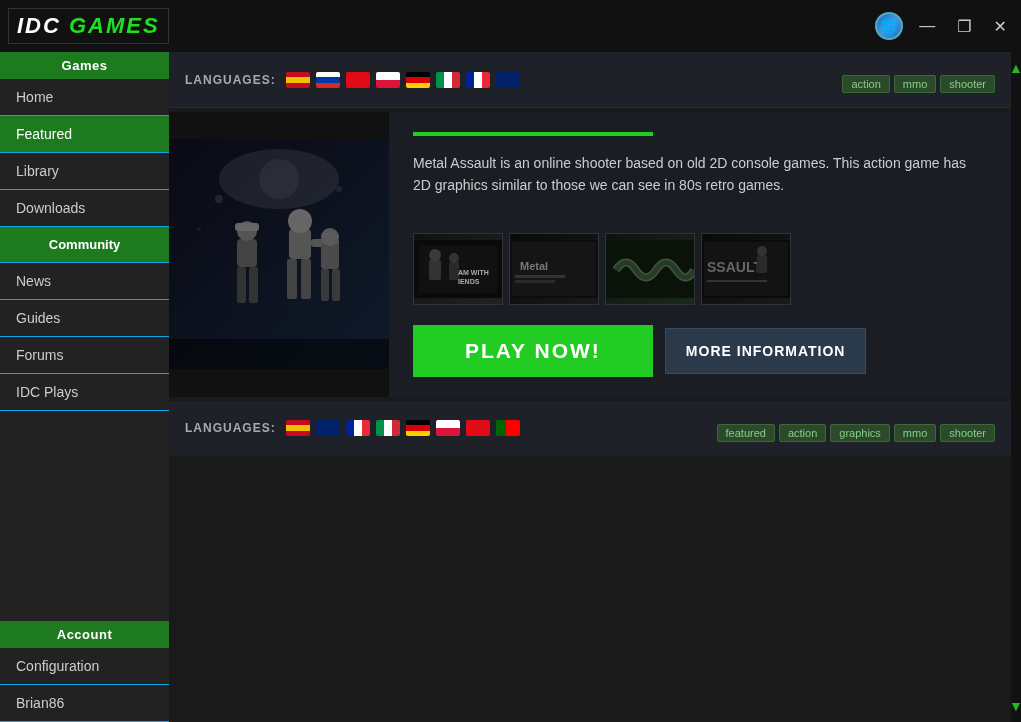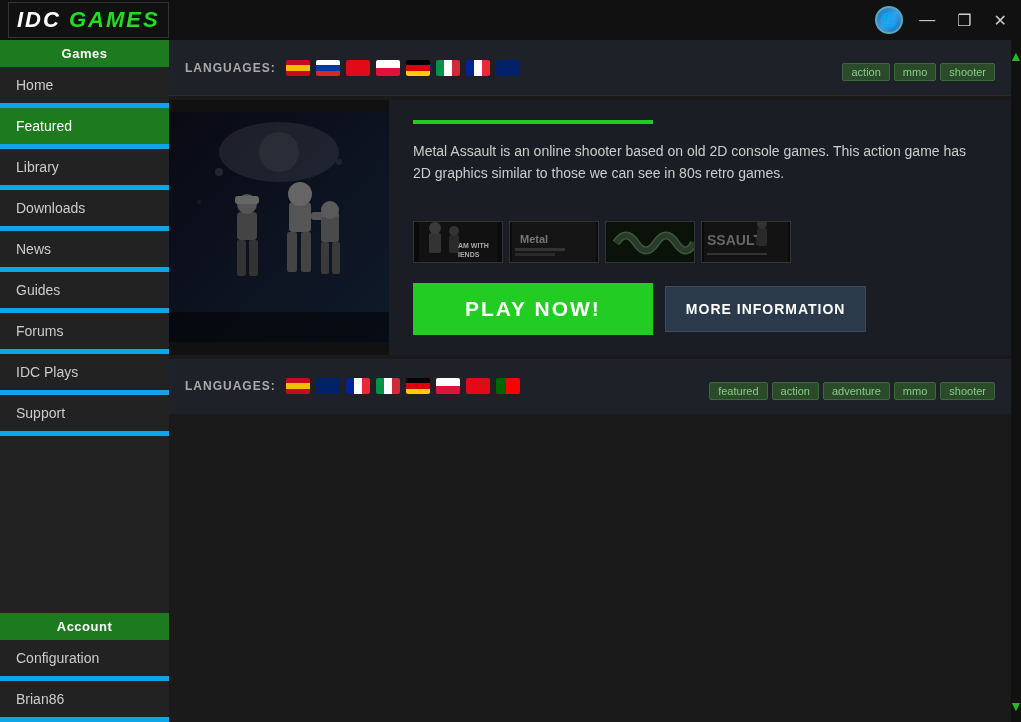--- a/index.html
+++ b/index.html
@@ -10,21 +10,21 @@
       font-family: Arial, sans-serif;
       color: #fff;
       overflow: hidden;
       display: flex;
       flex-direction: column;
     }
 
     
     .title-bar {
       background: #111;
-      height: 40px;
+      height: 52px;
       display: flex;
       align-items: center;
       justify-content: space-between;
       padding: 0 8px;
       flex-shrink: 0;
     }
     .title-bar-logo {
       background: #111;
       padding: 4px 8px;
       border: 1px solid #333;
@@ -91,21 +91,21 @@
       background: #1e7a1e;
     }
     .sidebar-section-label.account {
       background: #1e7a1e;
     }
     .sidebar-item {
       padding: 10px 16px;
       font-size: 14px;
       color: #ccc;
       cursor: pointer;
-      border-bottom: 5px solid #0ea5e9;
+      border-bottom: 1px solid #0ea5e9;
     }
     .sidebar-item.active {
       background: #1e7a1e;
       color: #fff;
     }
     .sidebar-item.community-header {
       background: #1e7a1e;
       color: #fff;
       text-align: center;
       font-size: 13px;
@@ -240,21 +240,21 @@
     }
 
     
     .screenshots-row {
       display: flex;
       gap: 6px;
       margin-bottom: 20px;
     }
     .screenshot-thumb {
       width: 90px;
-      height: 42px;
+      height: 72px;
       background: #111;
       border: 1px solid #333;
       display: flex;
       align-items: center;
       justify-content: center;
       font-size: 10px;
       color: #555;
       overflow: hidden;
       cursor: pointer;
       position: relative;
@@ -339,25 +339,25 @@
 </div>
 
 <div class="app-body">
 
   <div class="sidebar">
     <div class="sidebar-section-label games">Games</div>
     <div class="sidebar-item">Home</div>
     <div class="sidebar-item active">Featured</div>
     <div class="sidebar-item">Library</div>
     <div class="sidebar-item">Downloads</div>
+    <div class="sidebar-item community-header">Community</div>
     <div class="sidebar-item">News</div>
     <div class="sidebar-item">Guides</div>
     <div class="sidebar-item">Forums</div>
     <div class="sidebar-item">IDC Plays</div>
-    <div class="sidebar-item">Support</div>
     <div class="sidebar-spacer"></div>
     <div class="sidebar-section-label account">Account</div>
     <div class="sidebar-item">Configuration</div>
     <div class="sidebar-item">Brian86</div>
   </div>
 
   <div class="main-content">
 
     <div class="game-card-partial">
       <div class="languages-row">
@@ -484,21 +484,21 @@
         <span class="flag flag-fr"></span>
         <span class="flag flag-it"></span>
         <span class="flag flag-de"></span>
         <span class="flag flag-pl"></span>
         <span class="flag flag-tr"></span>
         <span class="flag flag-pt"></span>
       </div>
       <div class="tags-right">
         <span class="tag">featured</span>
         <span class="tag">action</span>
-        <span class="tag">adventure</span>
+        <span class="tag">graphics</span>
         <span class="tag">mmo</span>
         <span class="tag">shooter</span>
       </div>
     </div>
 
   </div>
 
   <div class="scrollbar-right">
     <div class="scroll-arrow">▲</div>
     <div style="flex:1;"></div>

